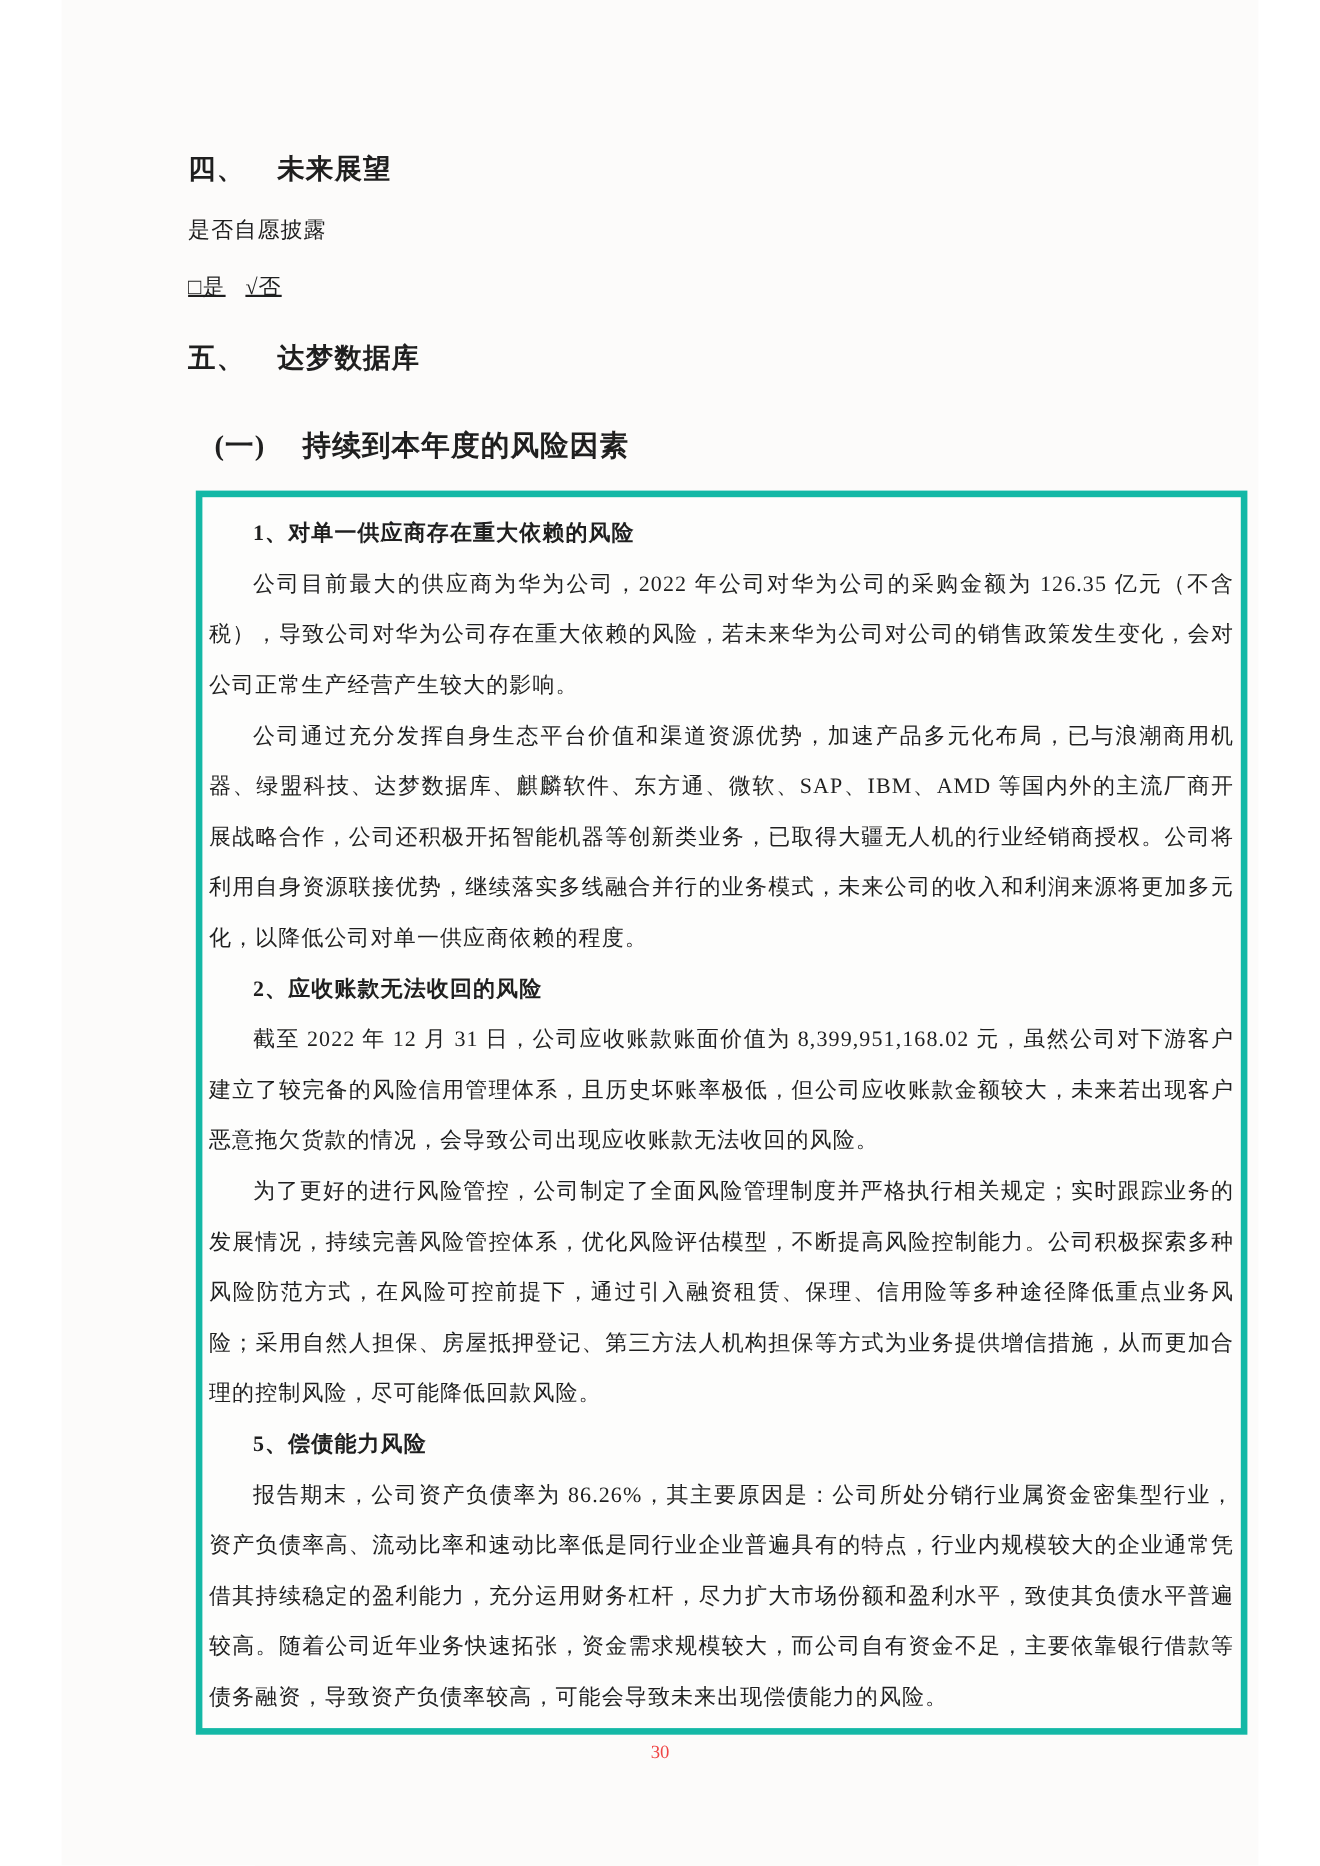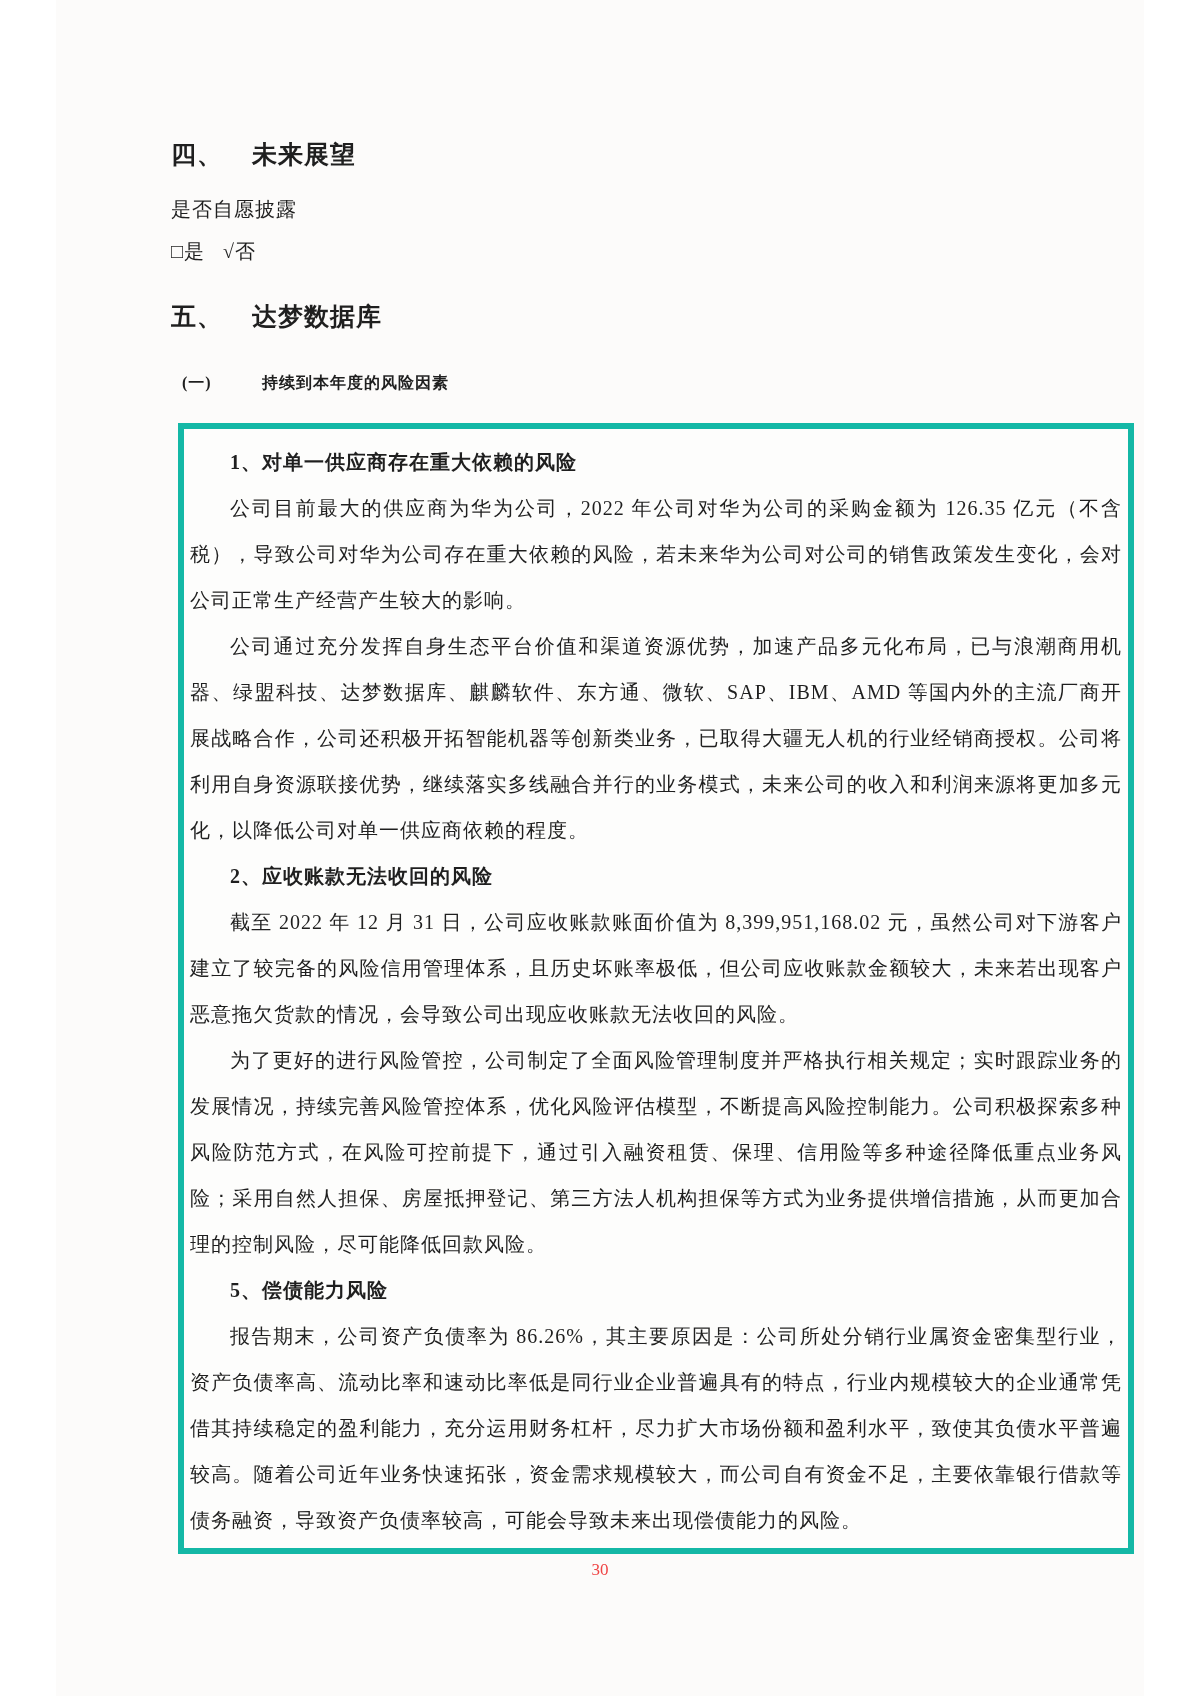--- a/index.html
+++ b/index.html
@@ -26,32 +26,33 @@
   .h-main.second { padding-top: 38px; }
   .h-main .num { display: inline-block; width: 81px; }
 
   .disclosure-q {
     margin-top: 26px;
     font-size: 20px;
     letter-spacing: 1px;
     line-height: 26px;
   }
   .disclosure-a {
-    margin-top: 16px;
+    margin-top: 26px;
     font-size: 20px;
     letter-spacing: 1px;
     line-height: 26px;
+    text-decoration: underline;
   }
   .disclosure-a .cb { margin-right: 18px; }
 
   .h-sub {
-    margin: 0;
+    margin: 13px;
     padding-top: 38px;
     padding-left: 11px;
-    font-size: 16px;
+    font-size: 26px;
     font-weight: bold;
     letter-spacing: 1px;
     line-height: 26px;
   }
   .h-sub .num { display: inline-block; width: 80px; }
 
   .risk-box {
     box-sizing: border-box;
     margin-top: 27px;
     margin-left: 7px;

